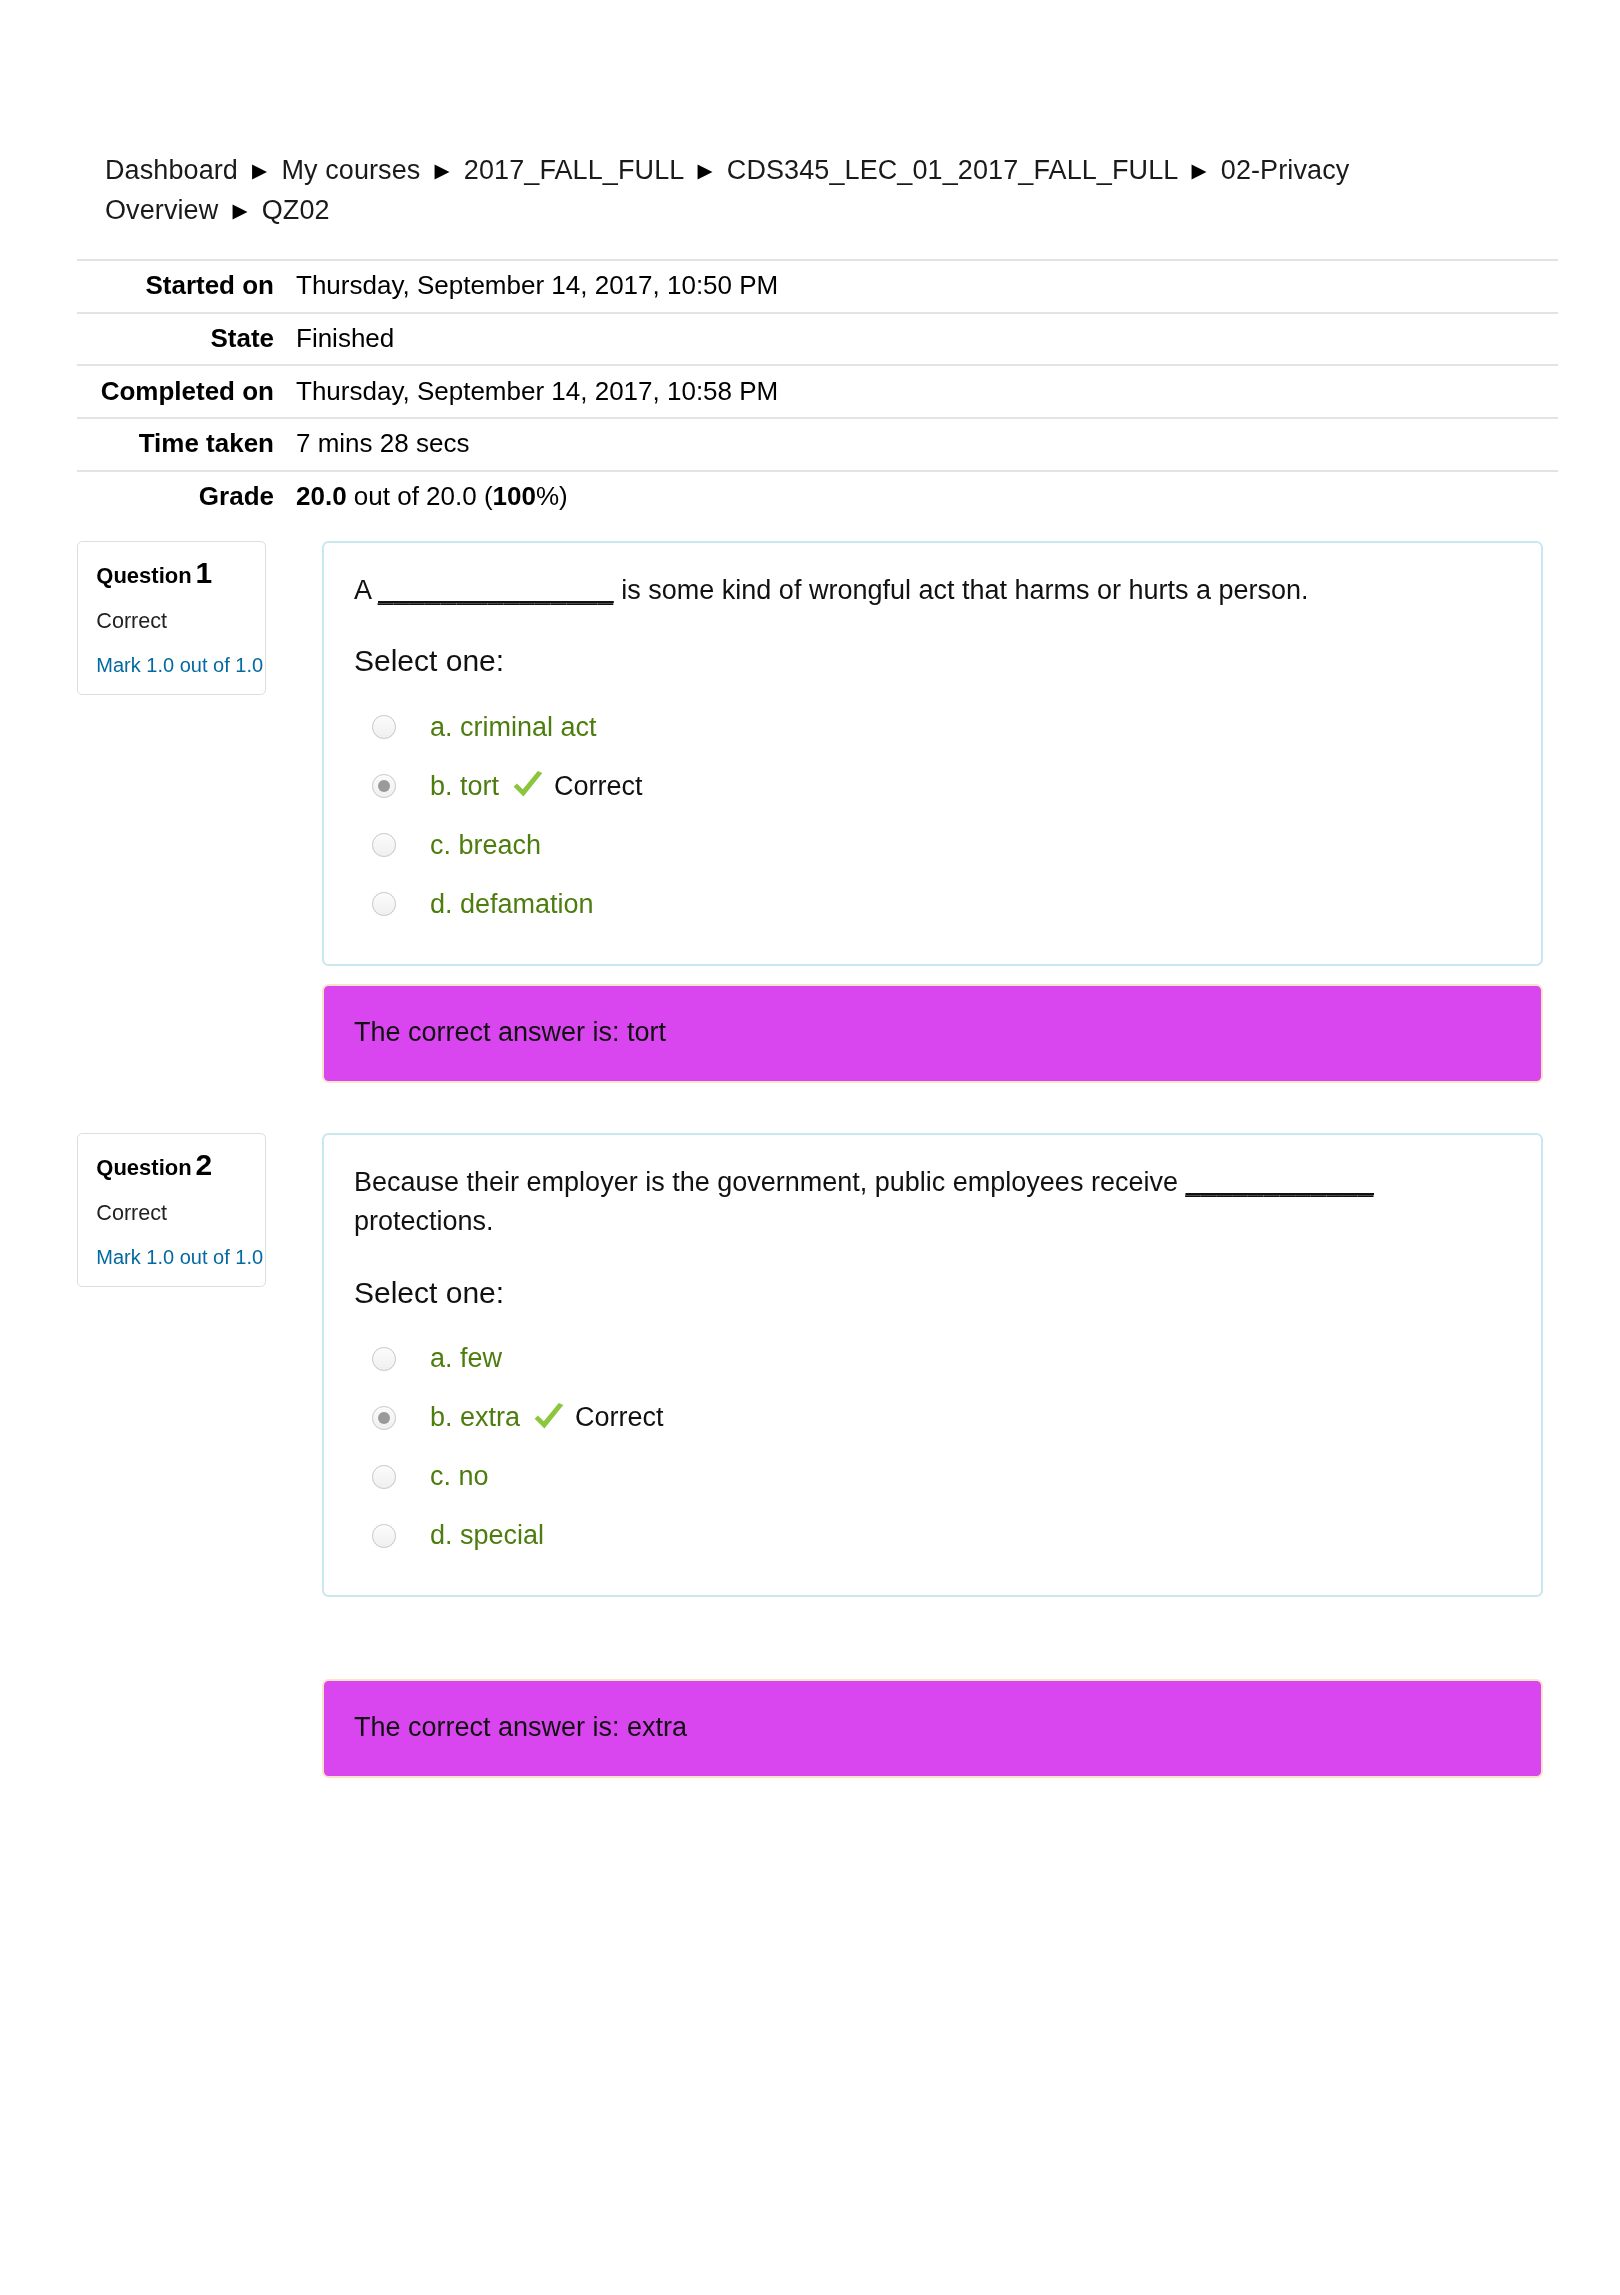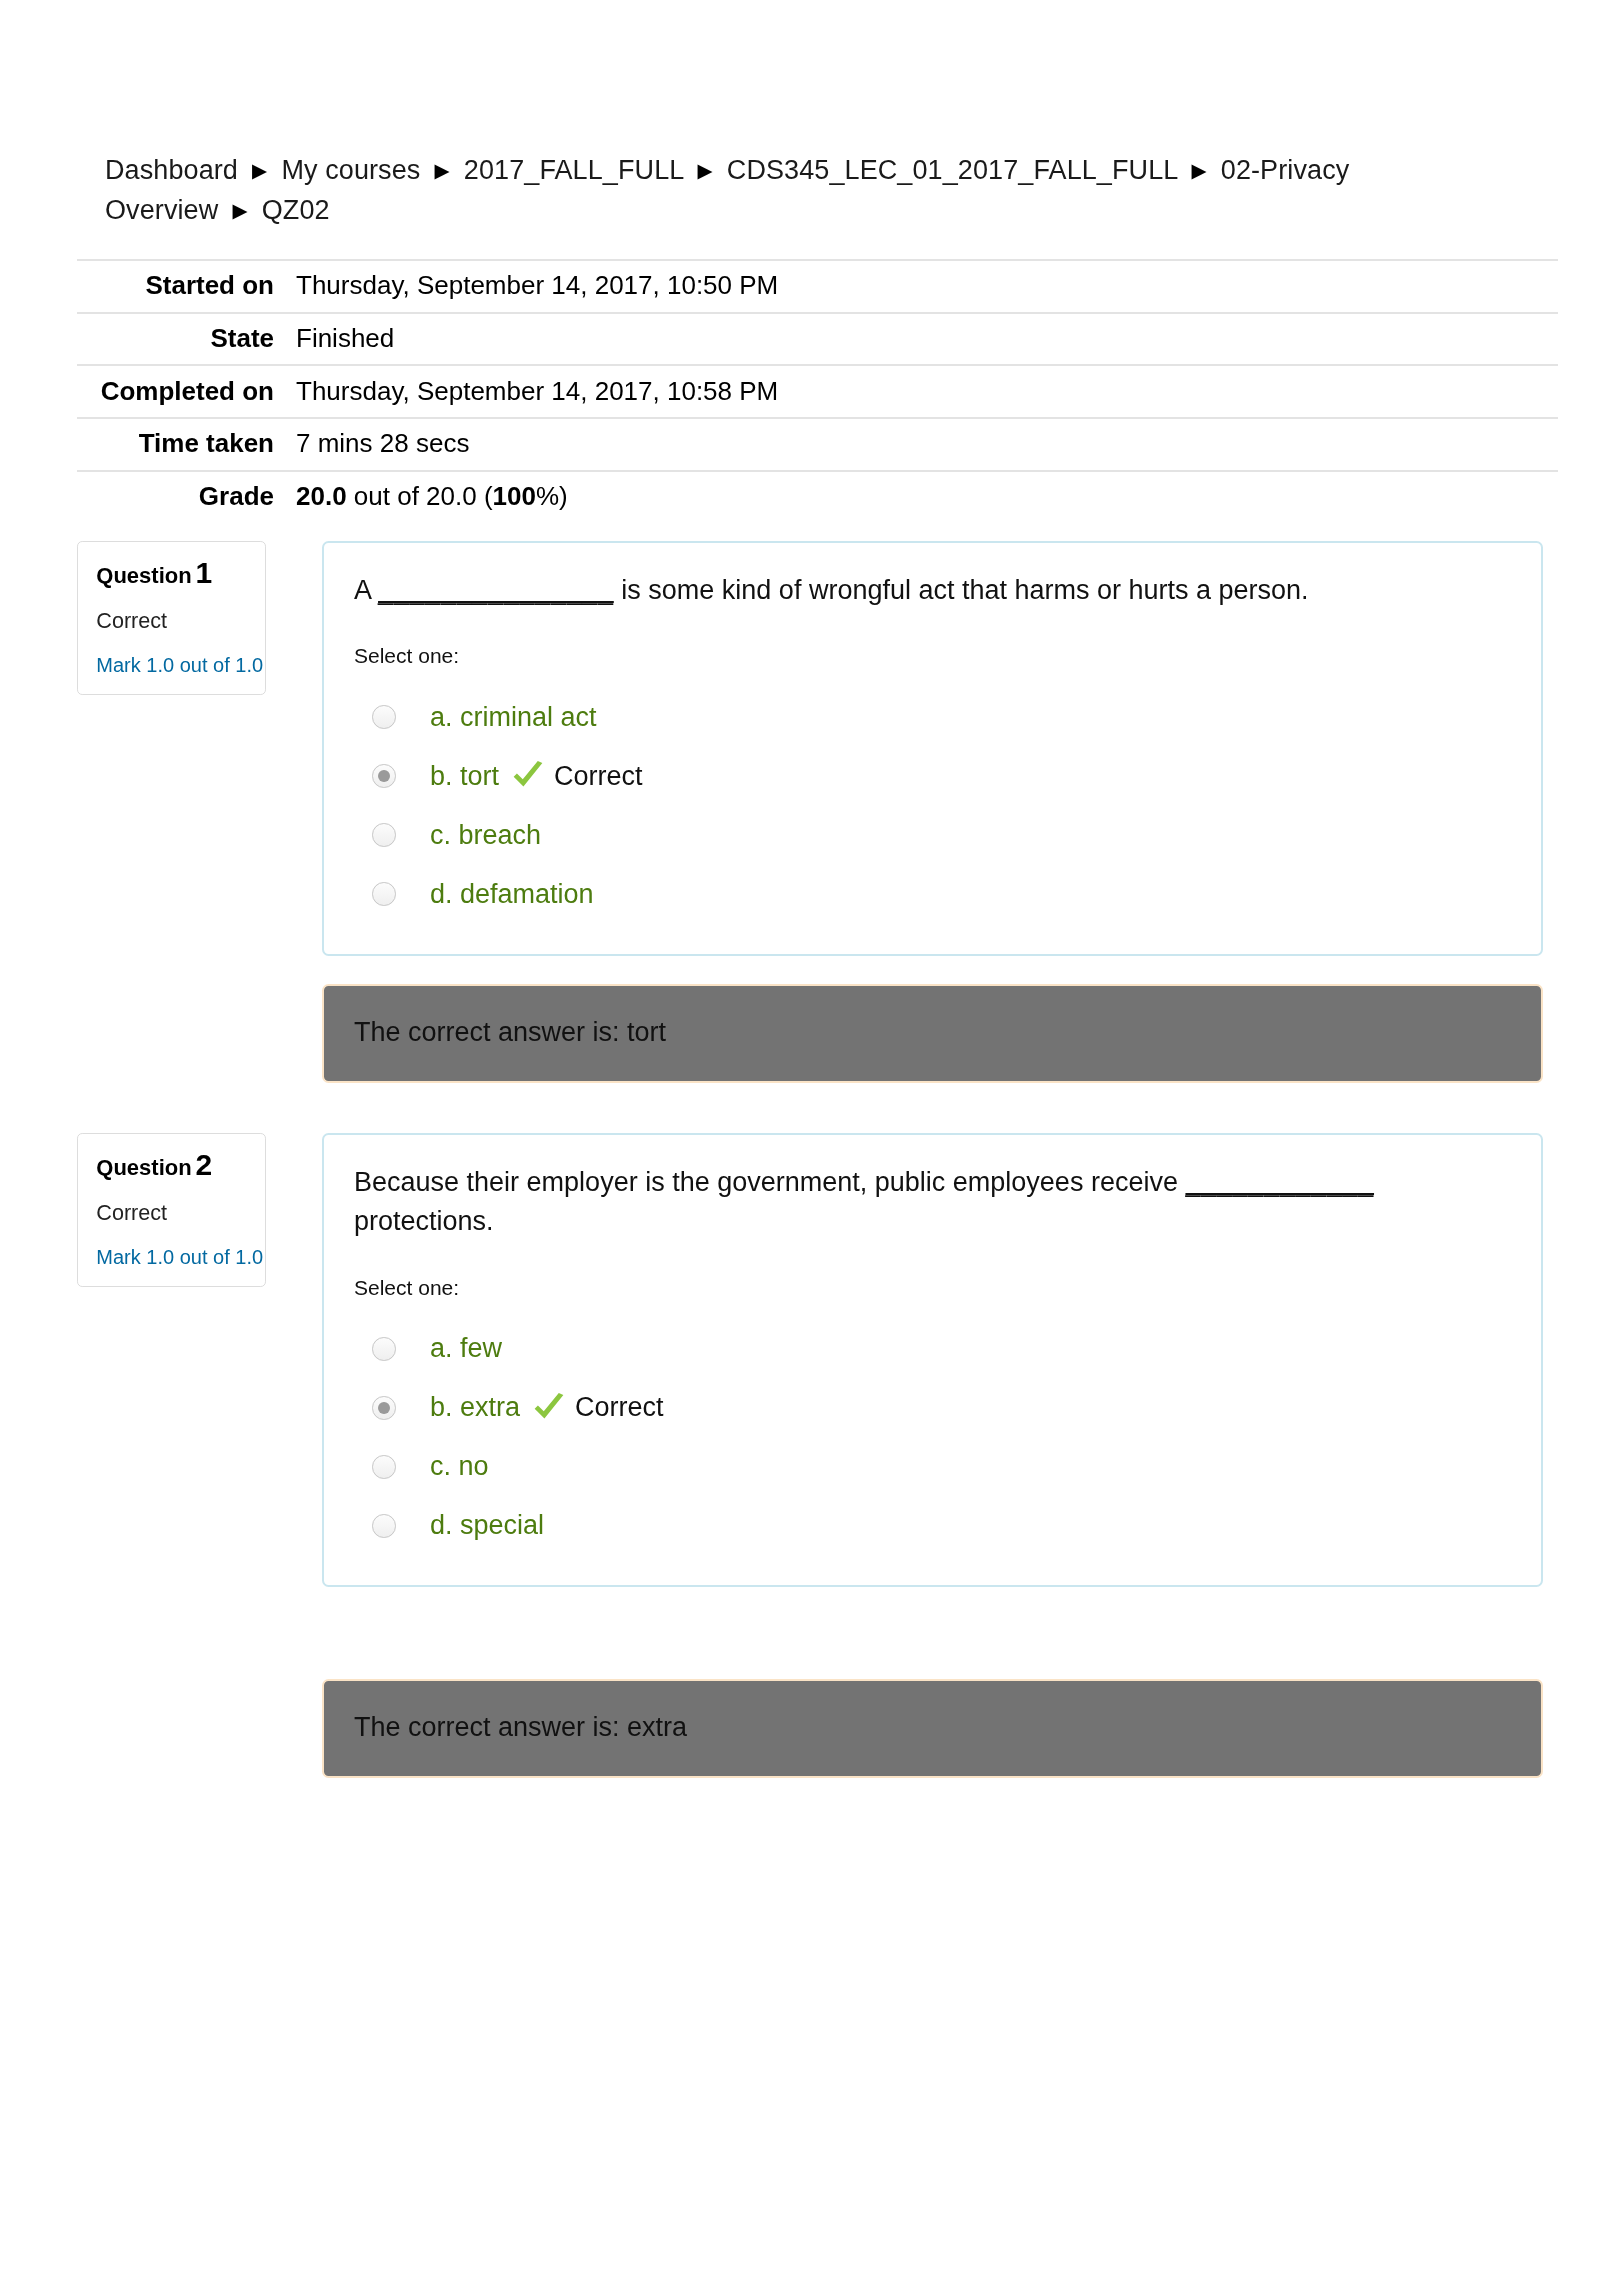--- a/index.html
+++ b/index.html
@@ -114,21 +114,21 @@
     padding: 27.5px 30px 30px 30px;
   }
   .qtext {
     font-size: 27px;
     line-height: 1.47;
     margin: 0 0 34px 0;
     color: #111;
   }
   .blank { text-decoration: underline; letter-spacing: 0.7px; }
   .selectone {
-    font-size: 21px;
+    font-size: 30px;
     margin: 0 0 19.6px 0;
     color: #111;
   }
 
   .answers { margin: 0; padding: 0; list-style: none; }
   .answer {
     display: flex;
     align-items: center;
     min-height: 59px;
     padding-left: 18.3px;
@@ -169,21 +169,21 @@
     color: #111;
   }
 
   
   .feedback {
     position: absolute;
     left: 322px;
     width: 1221px;
     border: 2px solid #fae3c6;
     border-radius: 6.5px;
-    background: #737373;
+    background: #d946ef;
     padding: 29px 30px 31px 30px;
   }
   .feedback .ftext {
     font-size: 27px;
     color: #111;
     margin: 0;
     line-height: 1.3;
   }
 </style>
 </head>

